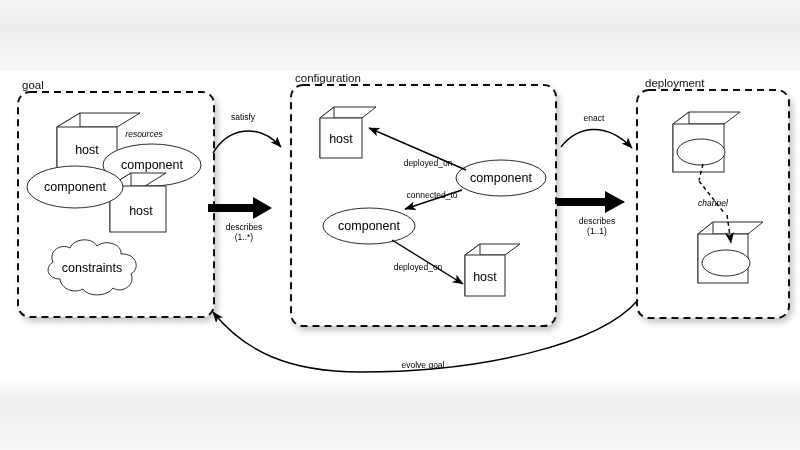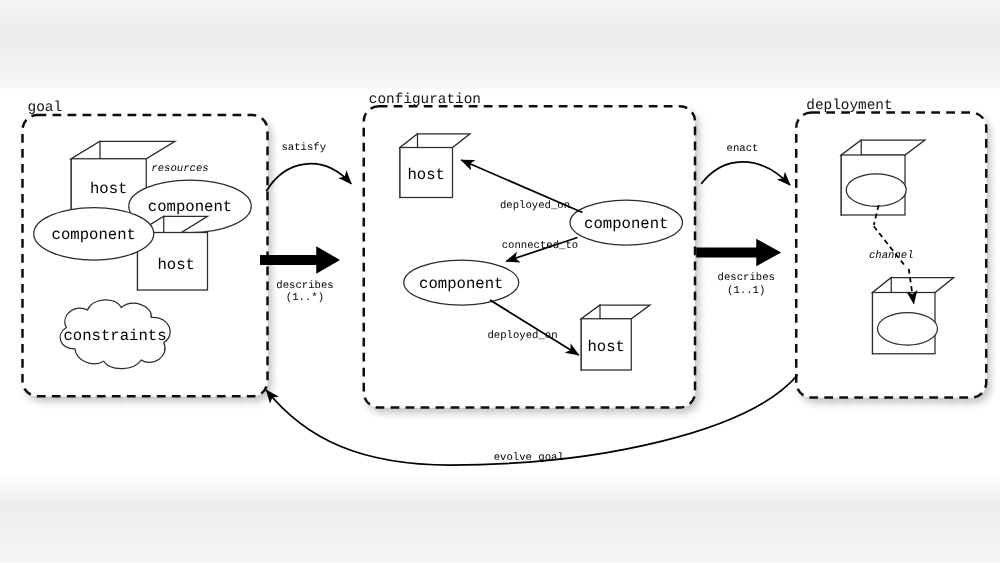--- a/index.html
+++ b/index.html
@@ -5,21 +5,21 @@
   html, body {
     margin: 0;
     padding: 0;
     background: #ffffff;
   }
   #screen {
     position: relative;
     width: 800px;
     height: 450px;
     overflow: hidden;
-    font-family: Liberation Mono, monospace;
+    font-family: Liberation Sans, sans-serif;
     background: #ffffff;
   }
   
   .band {
     position: absolute;
     left: 0;
     width: 800px;
     background: linear-gradient(180deg, #f2f2f2 0%, #fbfbfb 60%, #ffffff 100%);
   }
   .band.top { top: 0; height: 71px;

